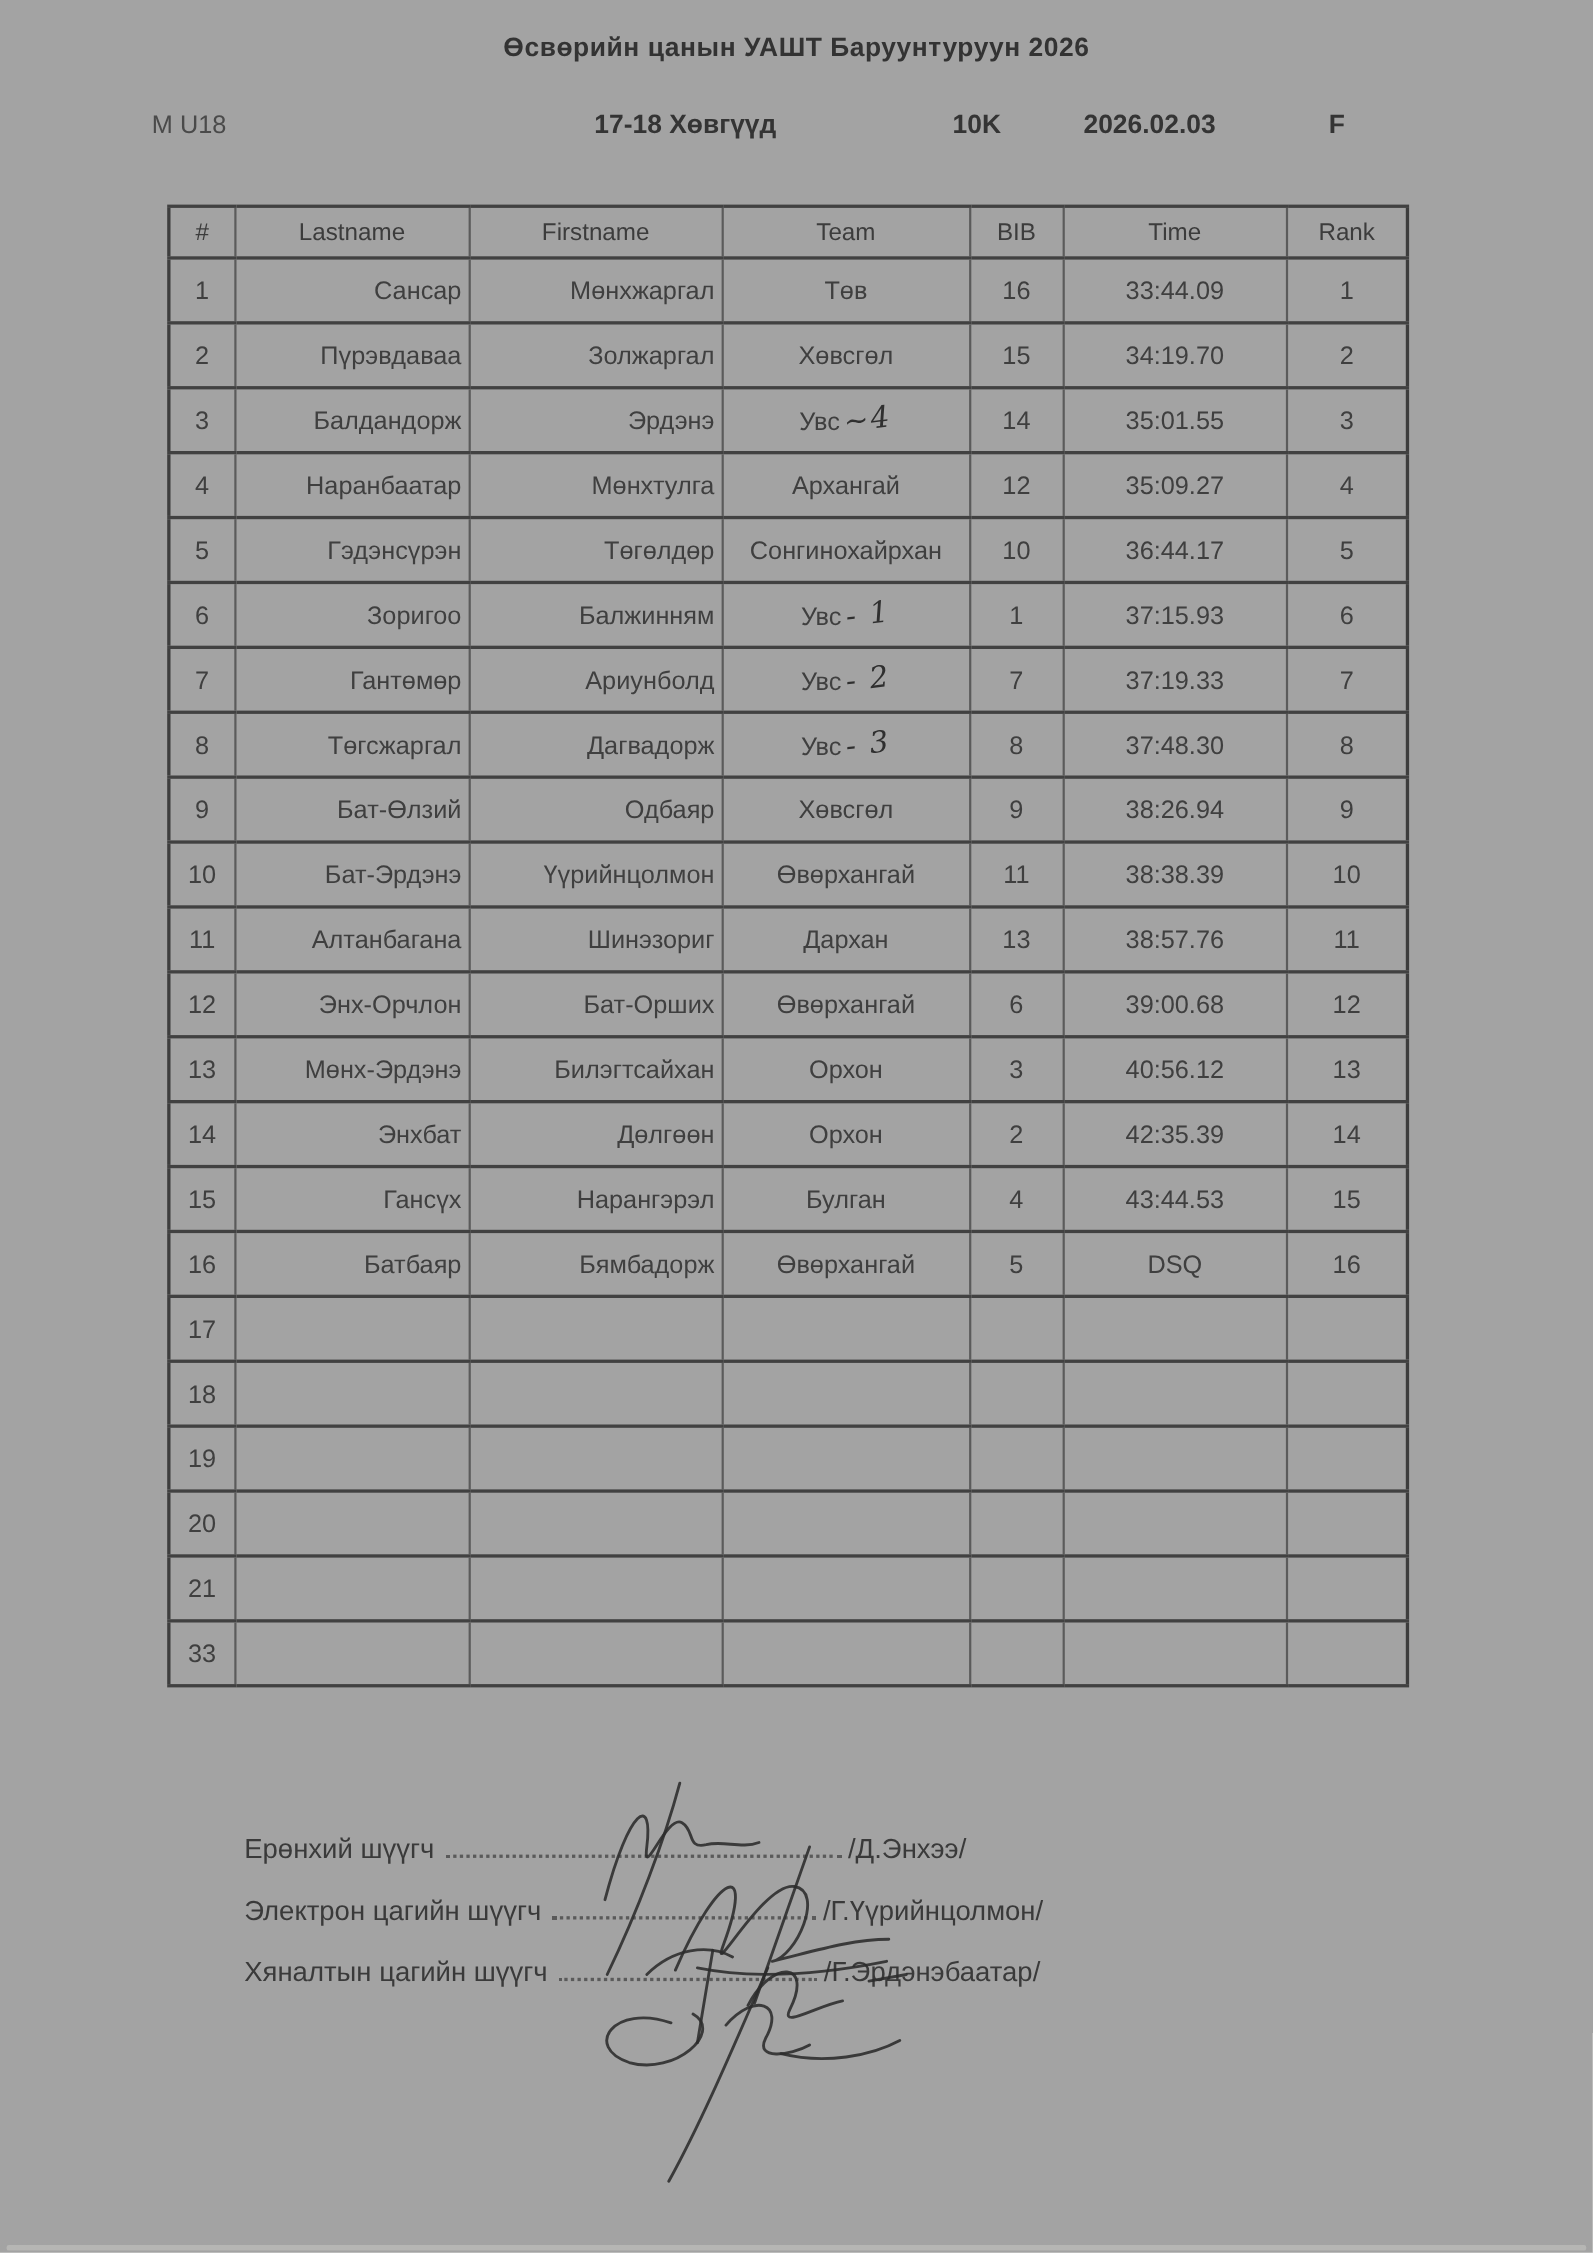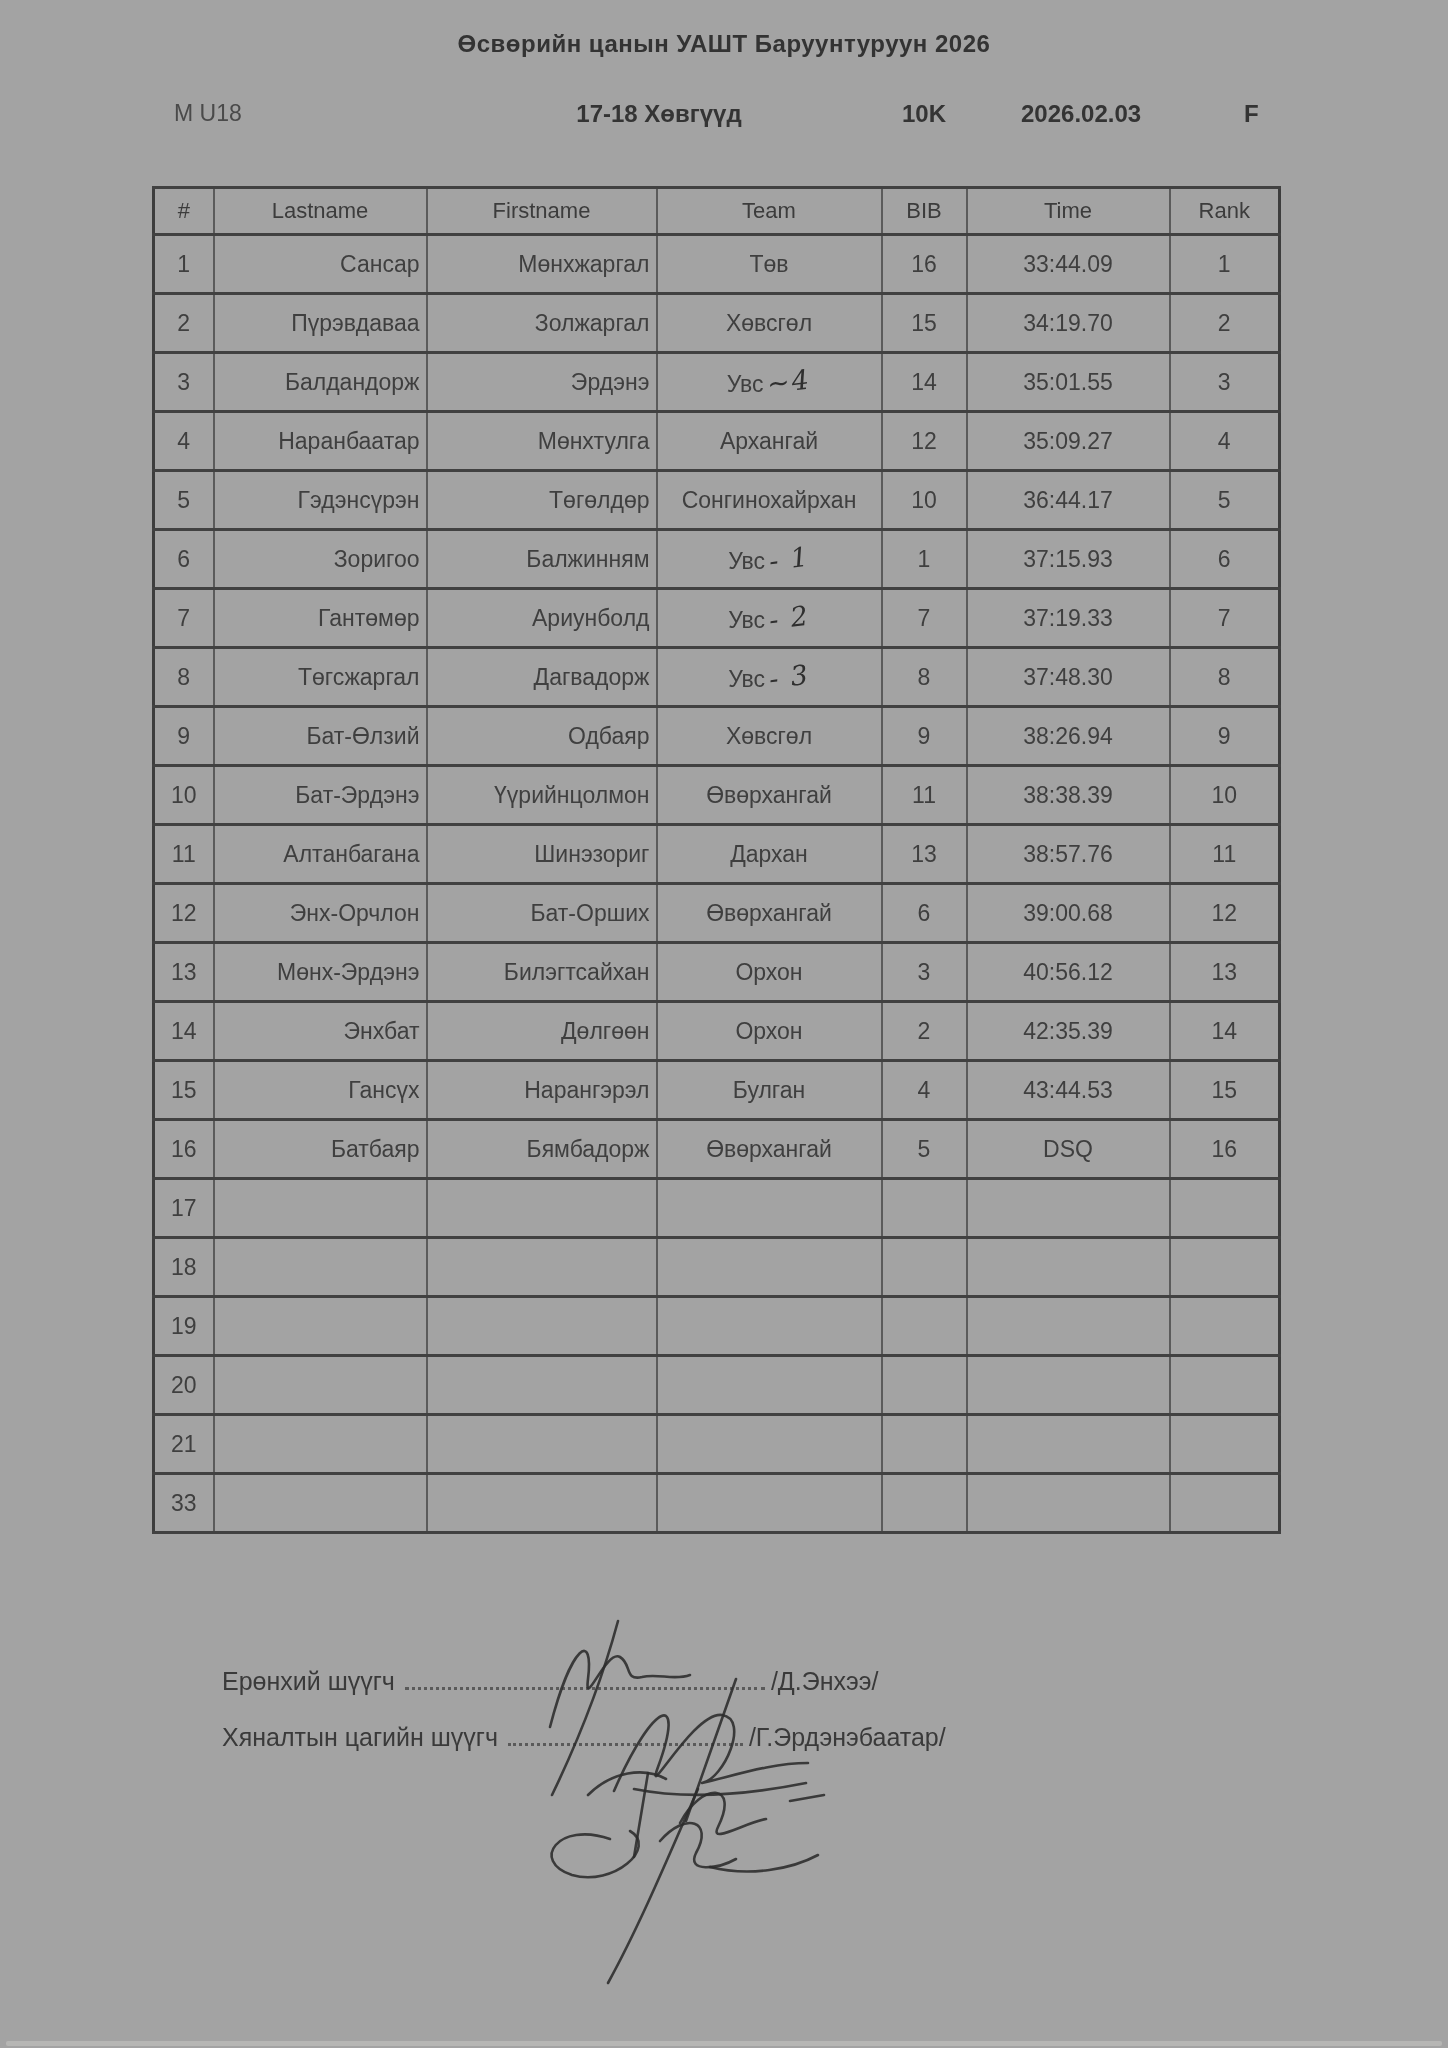--- a/index.html
+++ b/index.html
@@ -11,21 +11,21 @@
     font-family:"Liberation Sans","DejaVu Sans",sans-serif;
     color:#3c3c3c;
     overflow:hidden;
   }
   .doc-title {
     position:absolute; top:30px; left:0; width:100%;
     text-align:center; font-size:24px; font-weight:bold; color:#333;
     letter-spacing:0.5px;
   }
   .meta-row { position:absolute; top:100px; left:0; width:100%; height:34px; font-size:24px; }
-  .meta-row span { position:absolute; white-space:nowrap;margin-left:36px; }
+  .meta-row span { position:absolute; white-space:nowrap; }
   .m-cat   { left:138px;  font-weight:normal; font-size:23px; color:#4a4a4a; }
   .m-event { left:498px;  width:250px; text-align:center; font-weight:bold; color:#343434;}
   .m-dist  { left:866px;  font-weight:bold; color:#343434;}
   .m-date  { left:985px;  font-weight:bold; color:#343434;}
   .m-style { left:1208px; font-weight:bold; color:#343434;}
 
   table.results {
     position:absolute; left:152px; top:186px; width:1126px;
     border-collapse:collapse; table-layout:fixed;
     font-size:23px; color:#3f3f3f;
@@ -318,20 +318,25 @@
       </tbody>
   </table>
 
   <div class="footer">
     <div class="sig-line">
       <span class="sig-role">Ерөнхий шүүгч</span>
       <span class="sig-dots d0"></span>
       <span class="sig-name">/Д.Энхээ/</span>
     </div>
     <div class="sig-line">
+      <span class="sig-role">Электрон цагийн шүүгч</span>
+      <span class="sig-dots d1"></span>
+      <span class="sig-name">/Г.Үүрийнцолмон/</span>
+    </div>
+    <div class="sig-line">
       <span class="sig-role">Хяналтын цагийн шүүгч</span>
       <span class="sig-dots d2"></span>
       <span class="sig-name">/Г.Эрдэнэбаатар/</span>
     </div>
 
     <svg class="sig-svg s0" width="240" height="140" viewBox="0 0 240 140">
       <path d="M28 112 C 50 28, 72 16, 66 64 C 62 96, 84 34, 98 42 C 110 49, 102 66, 120 62 C 136 58, 152 66, 168 60"></path>
       <path d="M96 6 C 82 58, 58 122, 30 180"></path>
     </svg>
     <svg class="sig-svg s1" width="300" height="150" viewBox="0 0 300 150">

